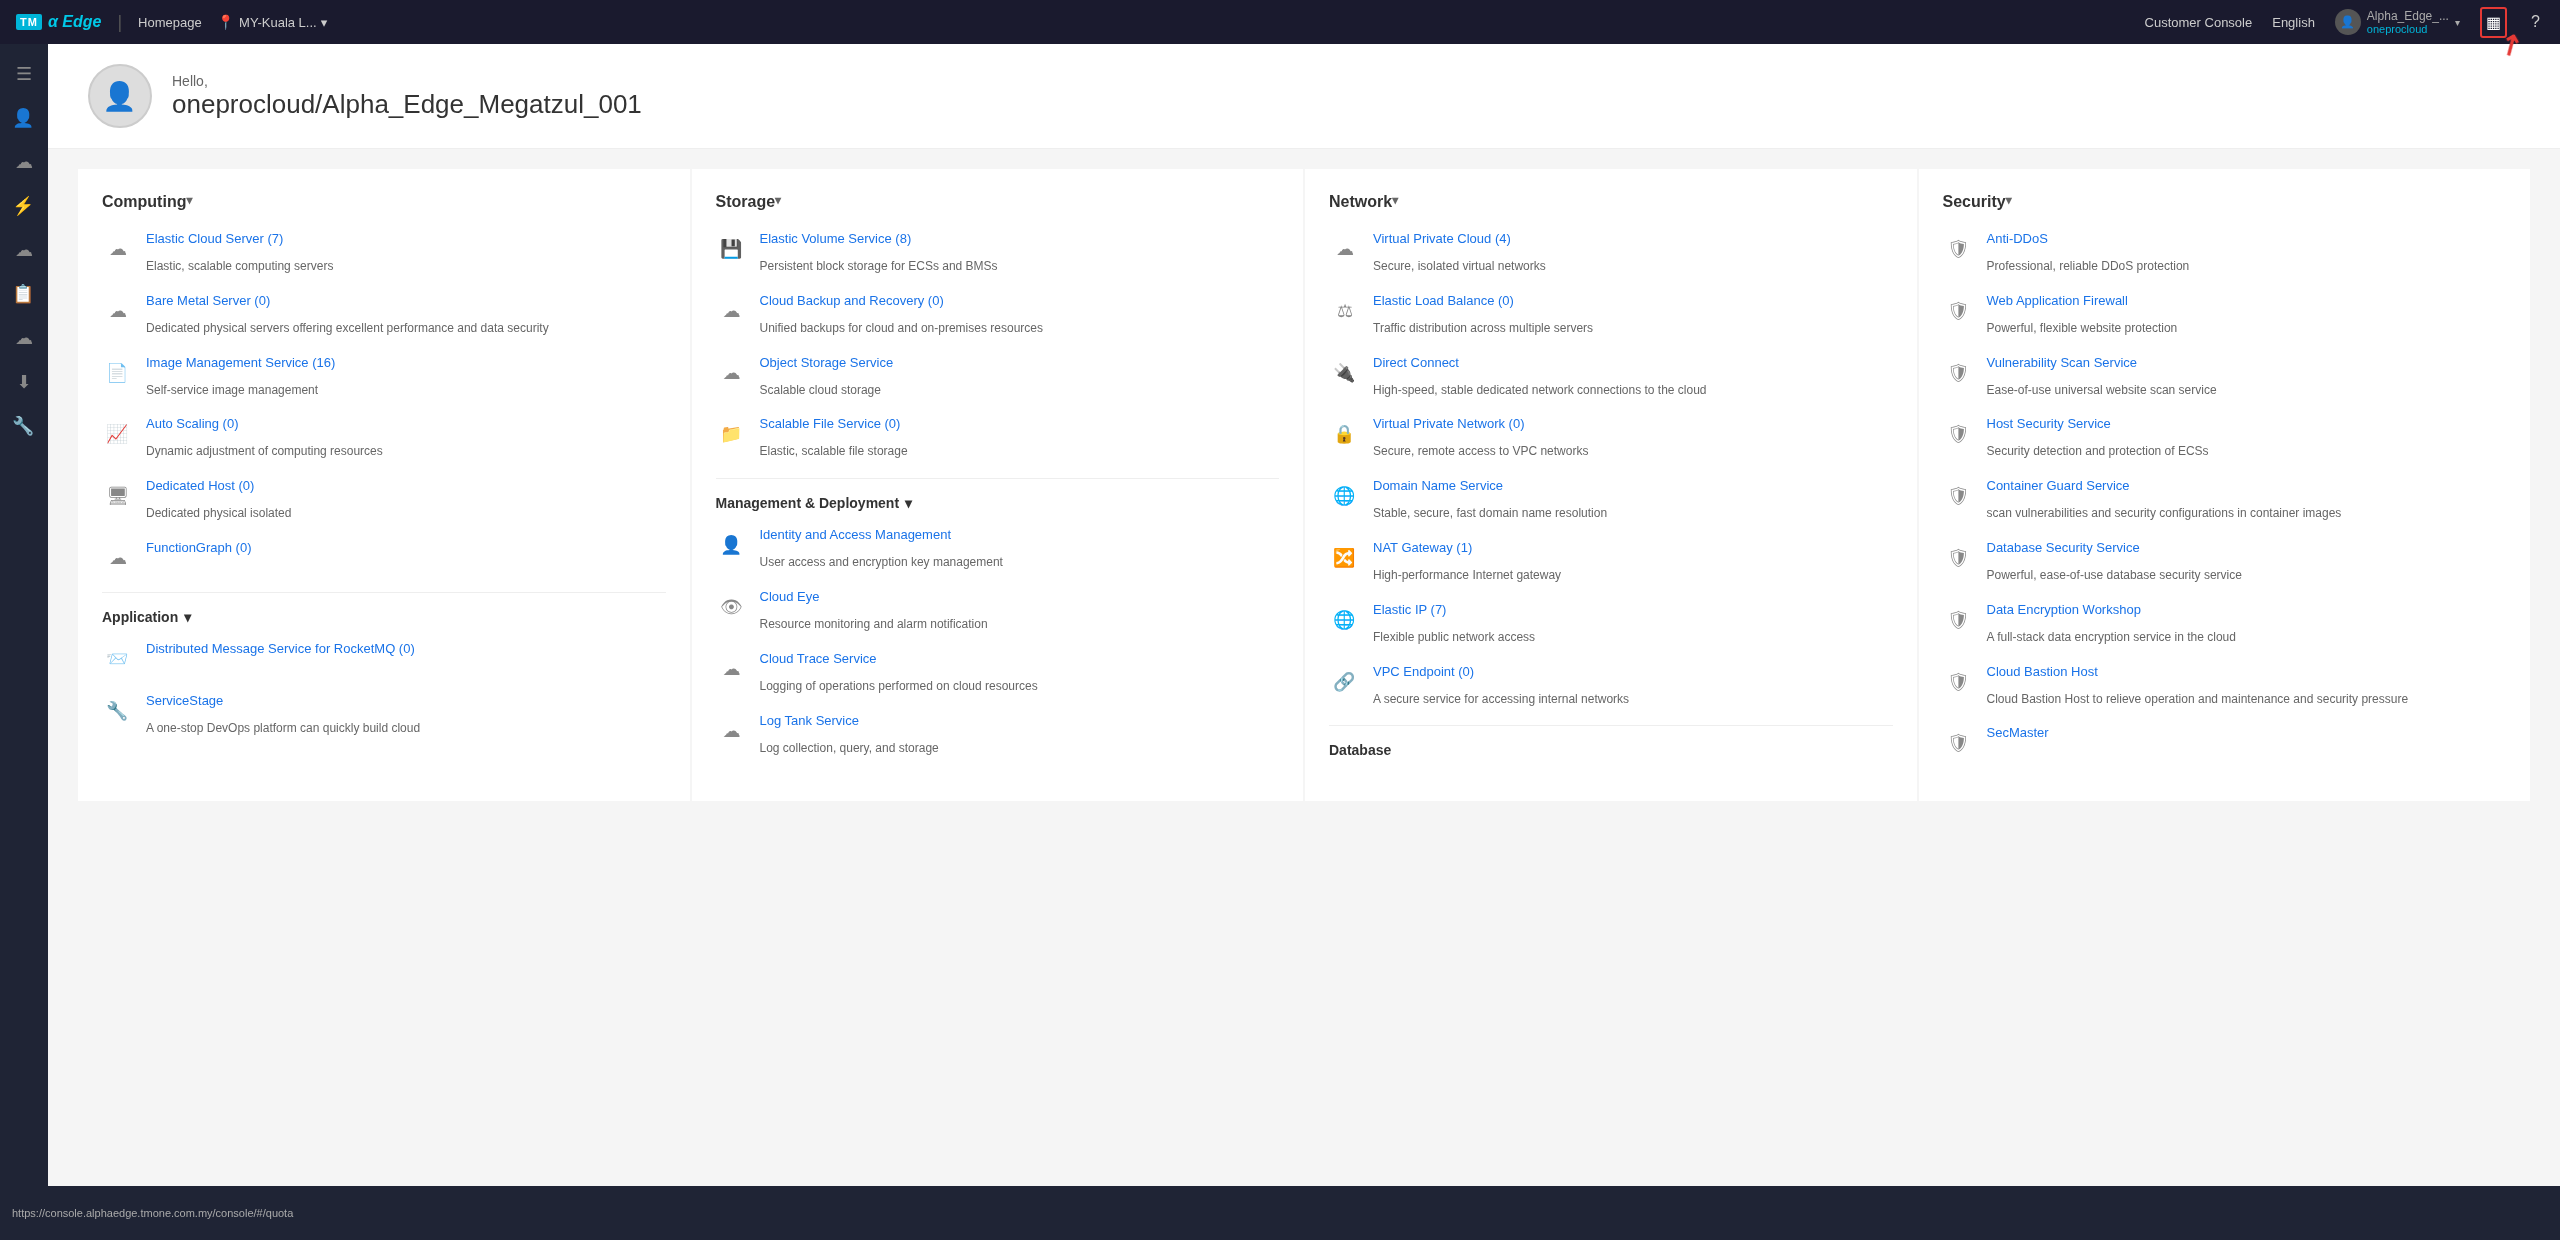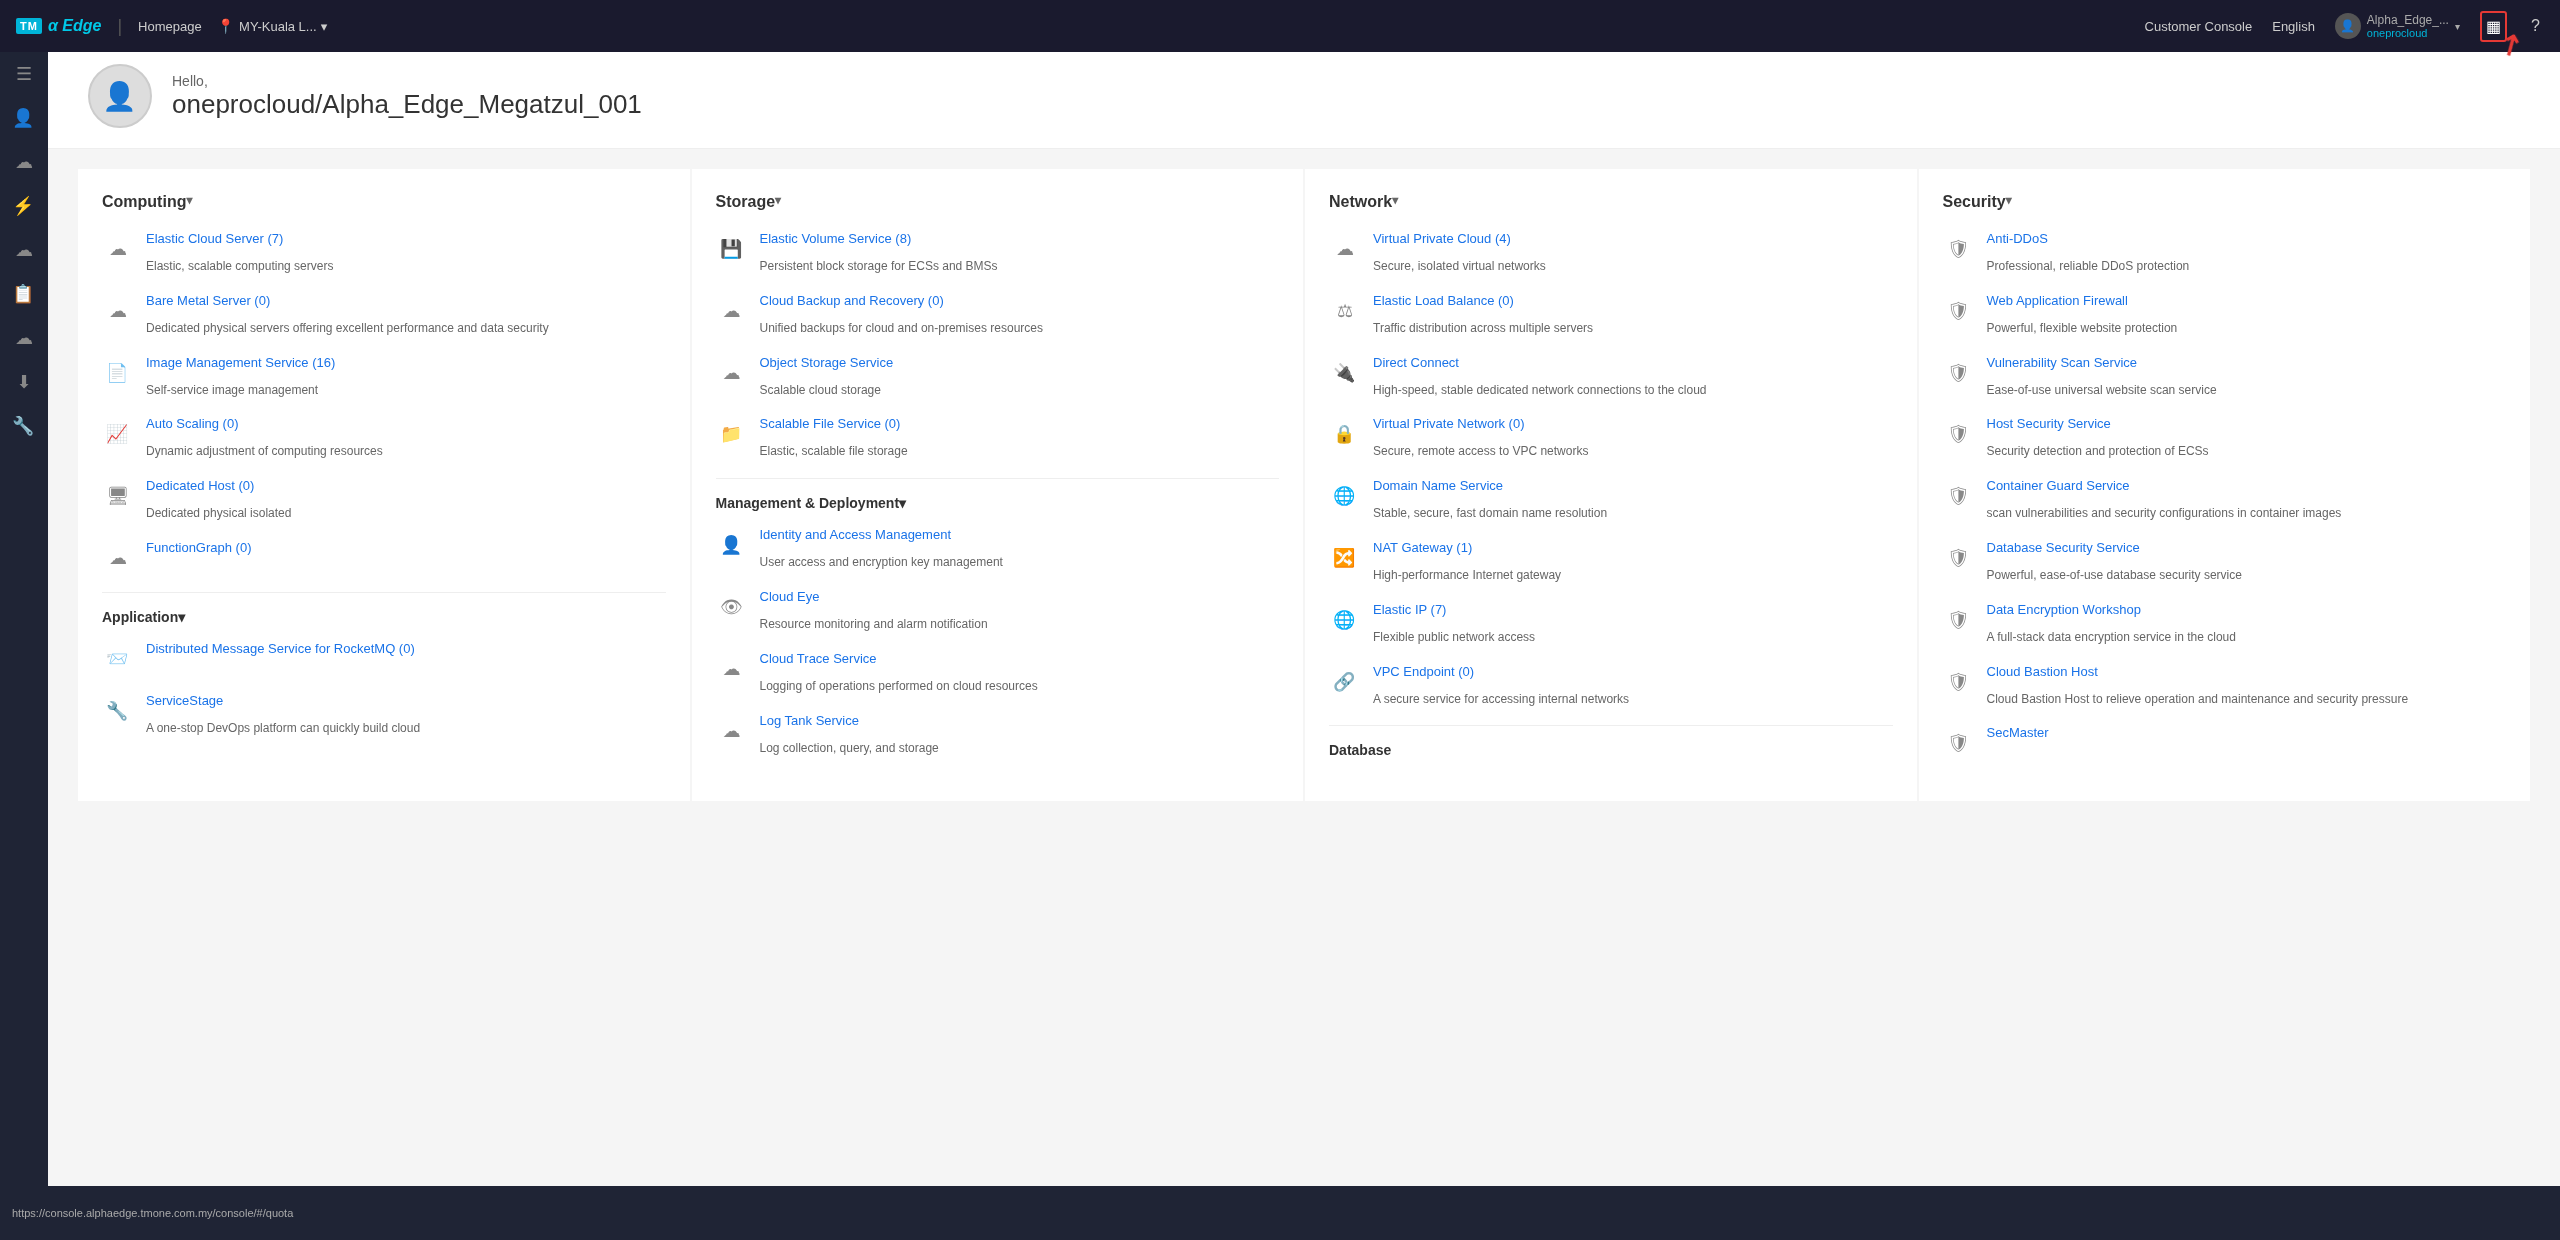--- a/index.html
+++ b/index.html
@@ -1,21 +1,21 @@
 <!DOCTYPE html>
 <html><head>
   <meta charset="utf-8">
   <style>
     * { margin: 0; padding: 0; box-sizing: border-box; }
     body { font-family: 'Segoe UI', Arial, sans-serif; background: #f5f5f5; font-size: 13px; color: #333; overflow-x: hidden; }
 
     
     .topnav {
       background: #1a1a2e;
-      height: 52px;
+      height: 44px;
       display: flex;
       align-items: center;
       padding: 0 16px;
       gap: 16px;
       position: fixed;
       top: 0; left: 0; right: 0;
       z-index: 100;
     }
     .topnav-logo {
       display: flex;
@@ -234,20 +234,21 @@
     
     .section-divider {
       border: none;
       border-top: 1px solid #eee;
       margin: 16px 0;
     }
 
     .subsection-header {
       display: flex;
       align-items: center;
+      gap: 6px;
       font-size: 14px;
       font-weight: 600;
       color: #333;
       margin-bottom: 16px;
       margin-top: 4px;
     }
 
     
     .statusbar {
       position: fixed;

